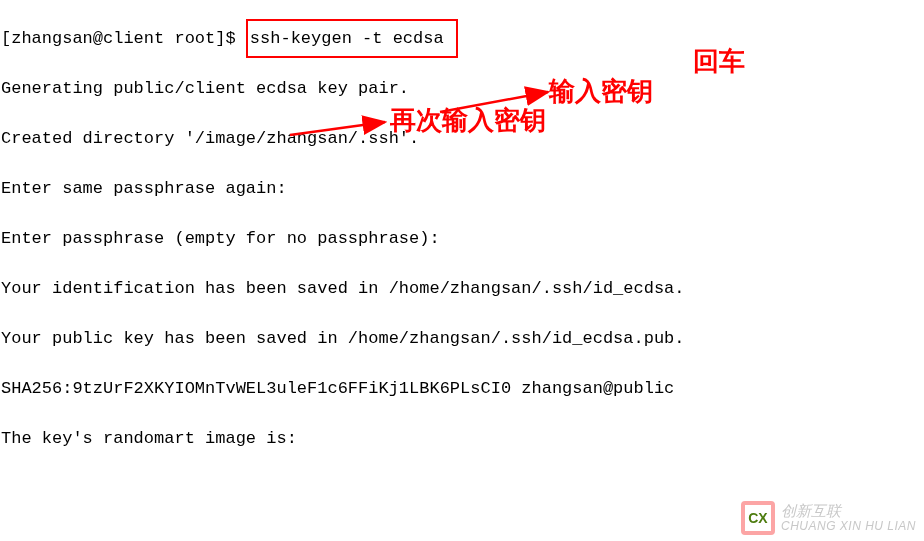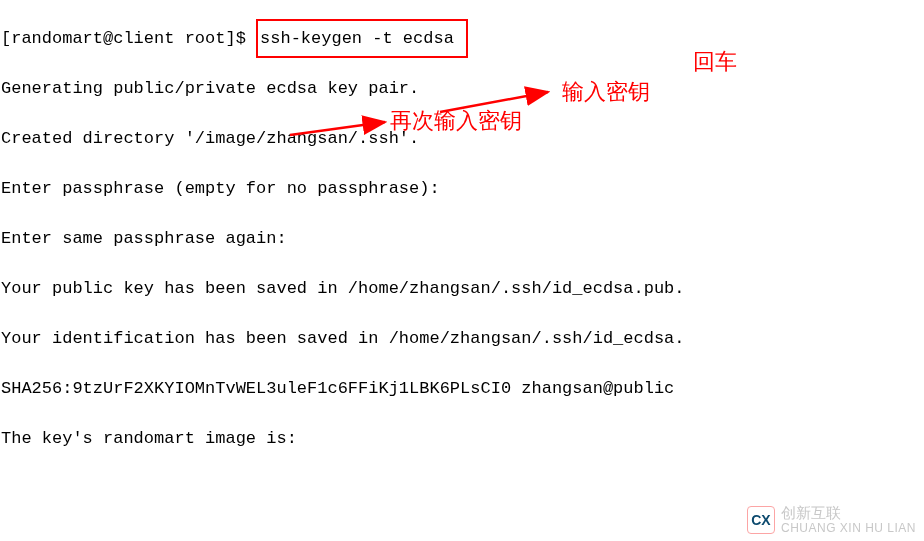--- a/index.html
+++ b/index.html
@@ -27,84 +27,84 @@
   .cmd-box {
     border: 2px solid #ff0000;
     padding: 8px 2px;
     box-sizing: border-box;
     text-align: right;
   }
   .ann {
     position: absolute;
     color: #ff0000;
     font-family: "SimSun", "Microsoft YaHei", sans-serif;
-    font-size: 22px;
-    font-weight: normal;
+    font-size: 26px;
+    font-weight: bold;
     pointer-events: none;
   }
   .arrow {
     position: absolute;
     pointer-events: none;
   }
   .watermark {
     position: absolute;
     right: 8px;
     bottom: 6px;
     display: flex;
     align-items: center;
     gap: 6px;
     color: #c8c8c8;
     font-family: "Microsoft YaHei", Arial, sans-serif;
     font-size: 12px;
   }
   .watermark .logo {
     width: 26px; height: 26px;
-    border: 1px solid #fca5a5;
+    border: 4px solid #fca5a5;
     border-radius: 4px;
     display: flex;
     align-items: center;
     justify-content: center;
     font-weight: bold;
     font-size: 14px;
-    color: #0c4a6e;
+    color: #4d7c0f;
     font-family: Arial, sans-serif;
   }
-  .watermark .txt { line-height: 1.1; }
+  .watermark .txt { line-height: 1.1; font-style: italic; }
   .watermark .txt .big { font-size: 15px; }
   .watermark .txt .small { font-size: 12px; letter-spacing: 0.5px; }
 </style>
 </head>
 <body>
 
 <div class="terminal">
-<span class="line"><span>[randomart@client root]$ </span><span class="cmd-box">ssh-keygen -t ecdsa </span></span>
-<span class="line">Generating public/private ecdsa key pair.</span>
+<span class="line"><span>[zhangsan@client root]$ </span><span class="cmd-box">ssh-keygen -t ecdsa </span></span>
+<span class="line">Generating public/client ecdsa key pair.</span>
 <span class="line">Created directory '/image/zhangsan/.ssh'.</span>
+<span class="line">Enter same passphrase again:</span>
 <span class="line">Enter passphrase (empty for no passphrase):</span>
-<span class="line">Enter same passphrase again:</span>
+<span class="line">Your identification has been saved in /home/zhangsan/.ssh/id_ecdsa.</span>
 <span class="line">Your public key has been saved in /home/zhangsan/.ssh/id_ecdsa.pub.</span>
-<span class="line">Your identification has been saved in /home/zhangsan/.ssh/id_ecdsa.</span>
 <span class="line">SHA256:9tzUrF2XKYIOMnTvWEL3uleF1c6FFiKj1LBK6PLsCI0 zhangsan@public</span>
 <span class="line">The key's randomart image is:</span>
 
 
 
 
 
 
 
 
 
 
 
 
 </div>
 
 <div class="ann" style="left:693px; top:49px;">回车</div>
-<div class="ann" style="left:562px; top:79px;">输入密钥</div>
+<div class="ann" style="left:549px; top:79px;">输入密钥</div>
 <div class="ann" style="left:390px; top:108px;text-align:center;">再次输入密钥</div>
 
 <svg class="arrow" width="924" height="541" style="left:0;top:0;">
   <defs>
     <marker id="ah" markerWidth="10" markerHeight="8" refX="1" refY="4" orient="auto">
       <polygon points="10 0, 0 4, 10 8" fill="#ff0000"></polygon>
     </marker>
   </defs>
 
   <line x1="548" y1="92" x2="440" y2="112" stroke="#ff0000" stroke-width="2.5" marker-start="url(#ah)"></line>

